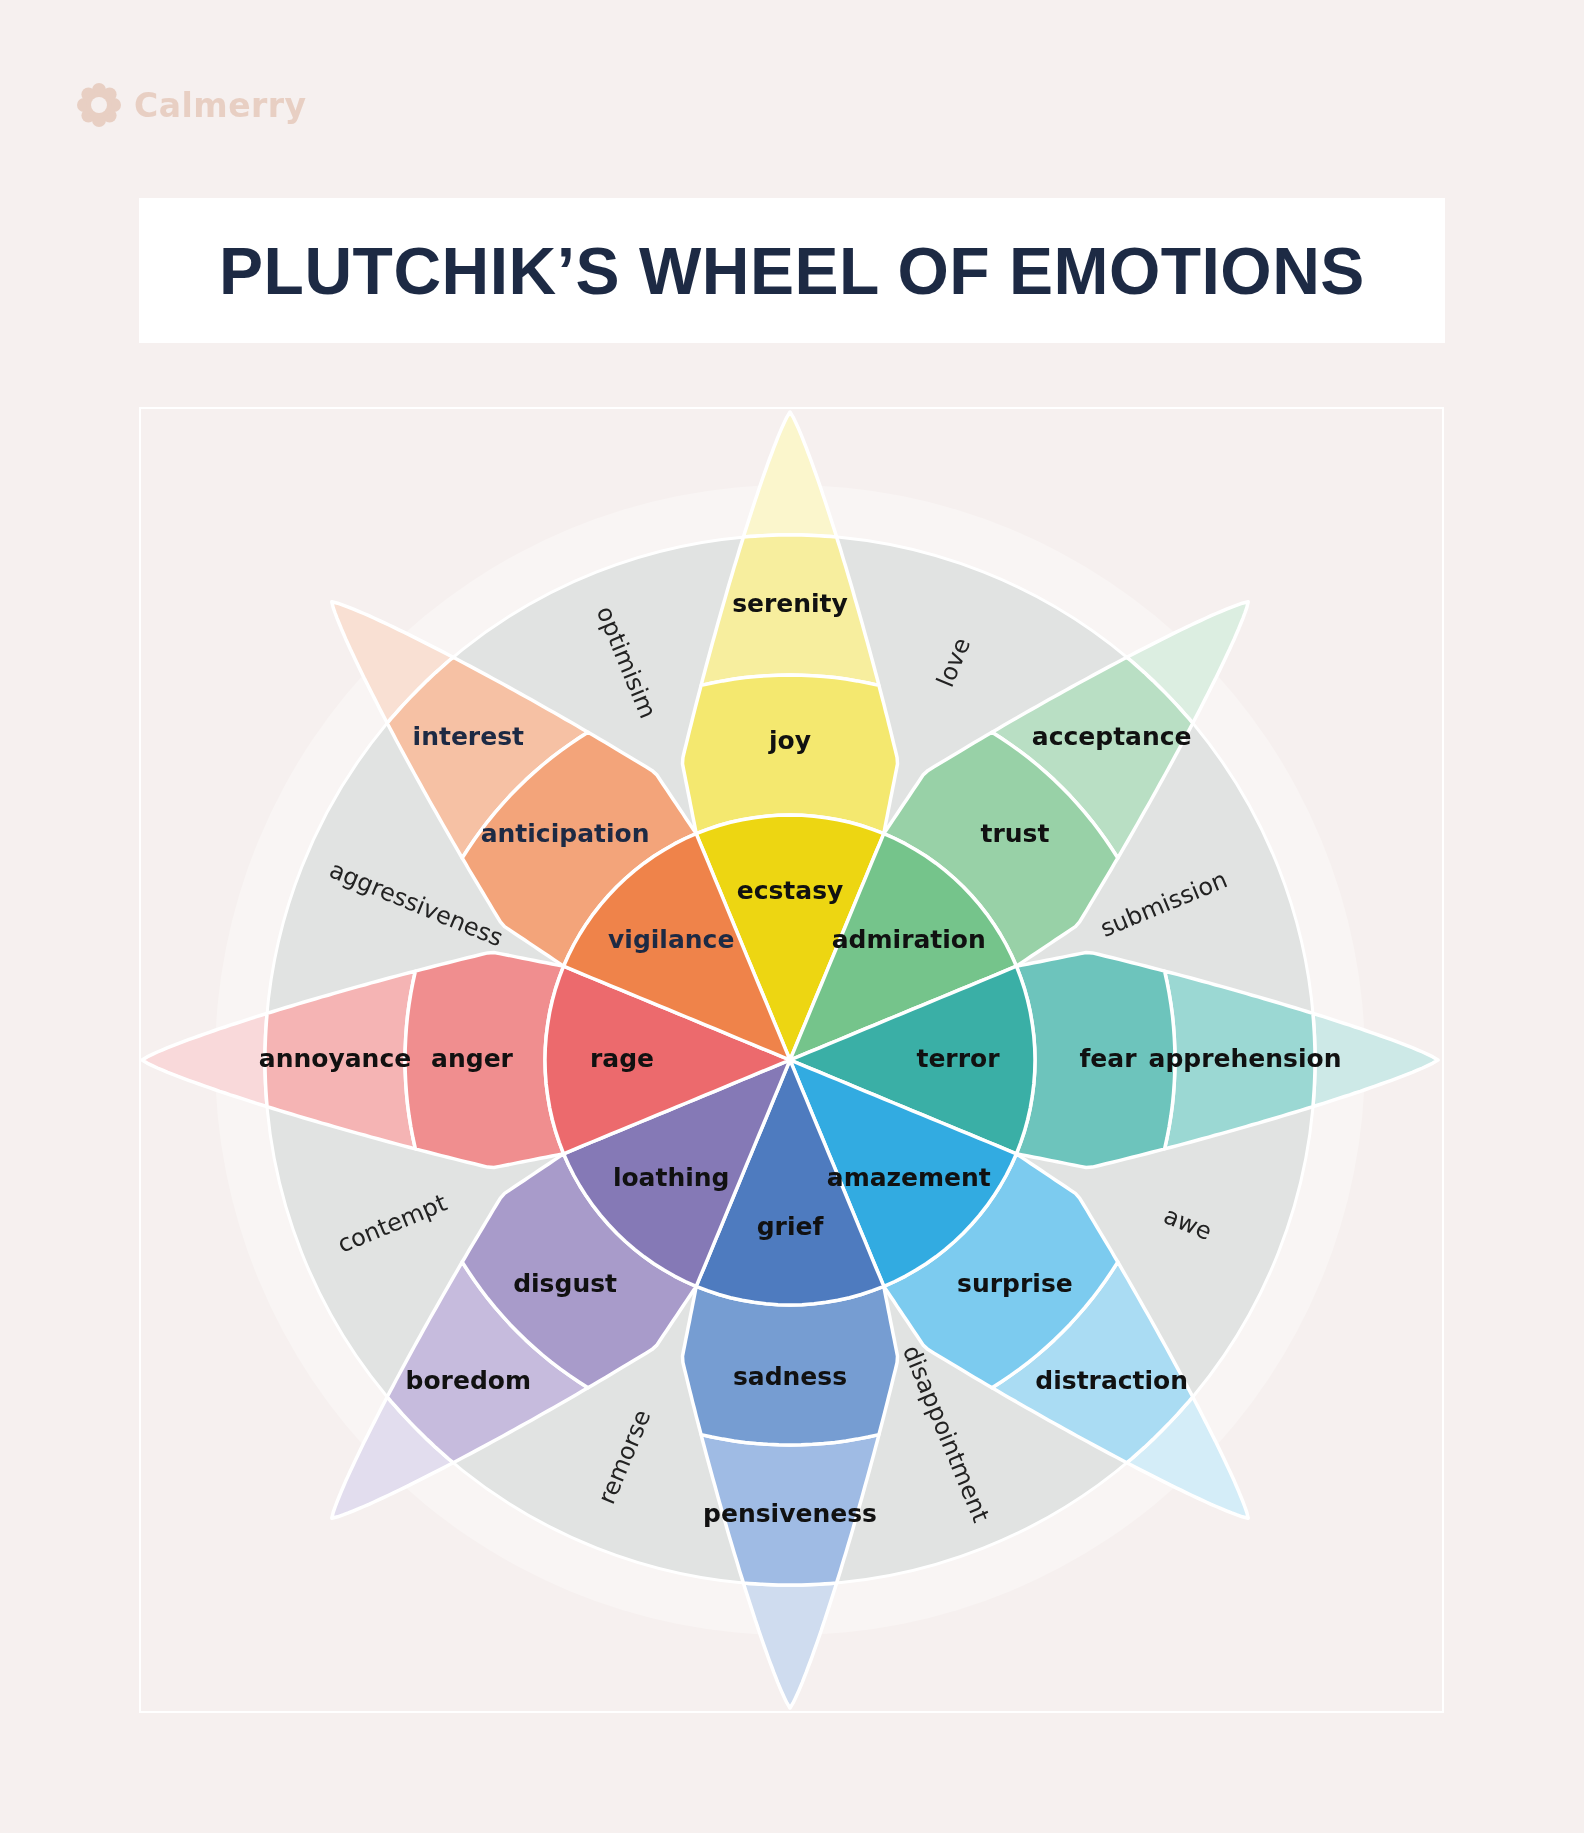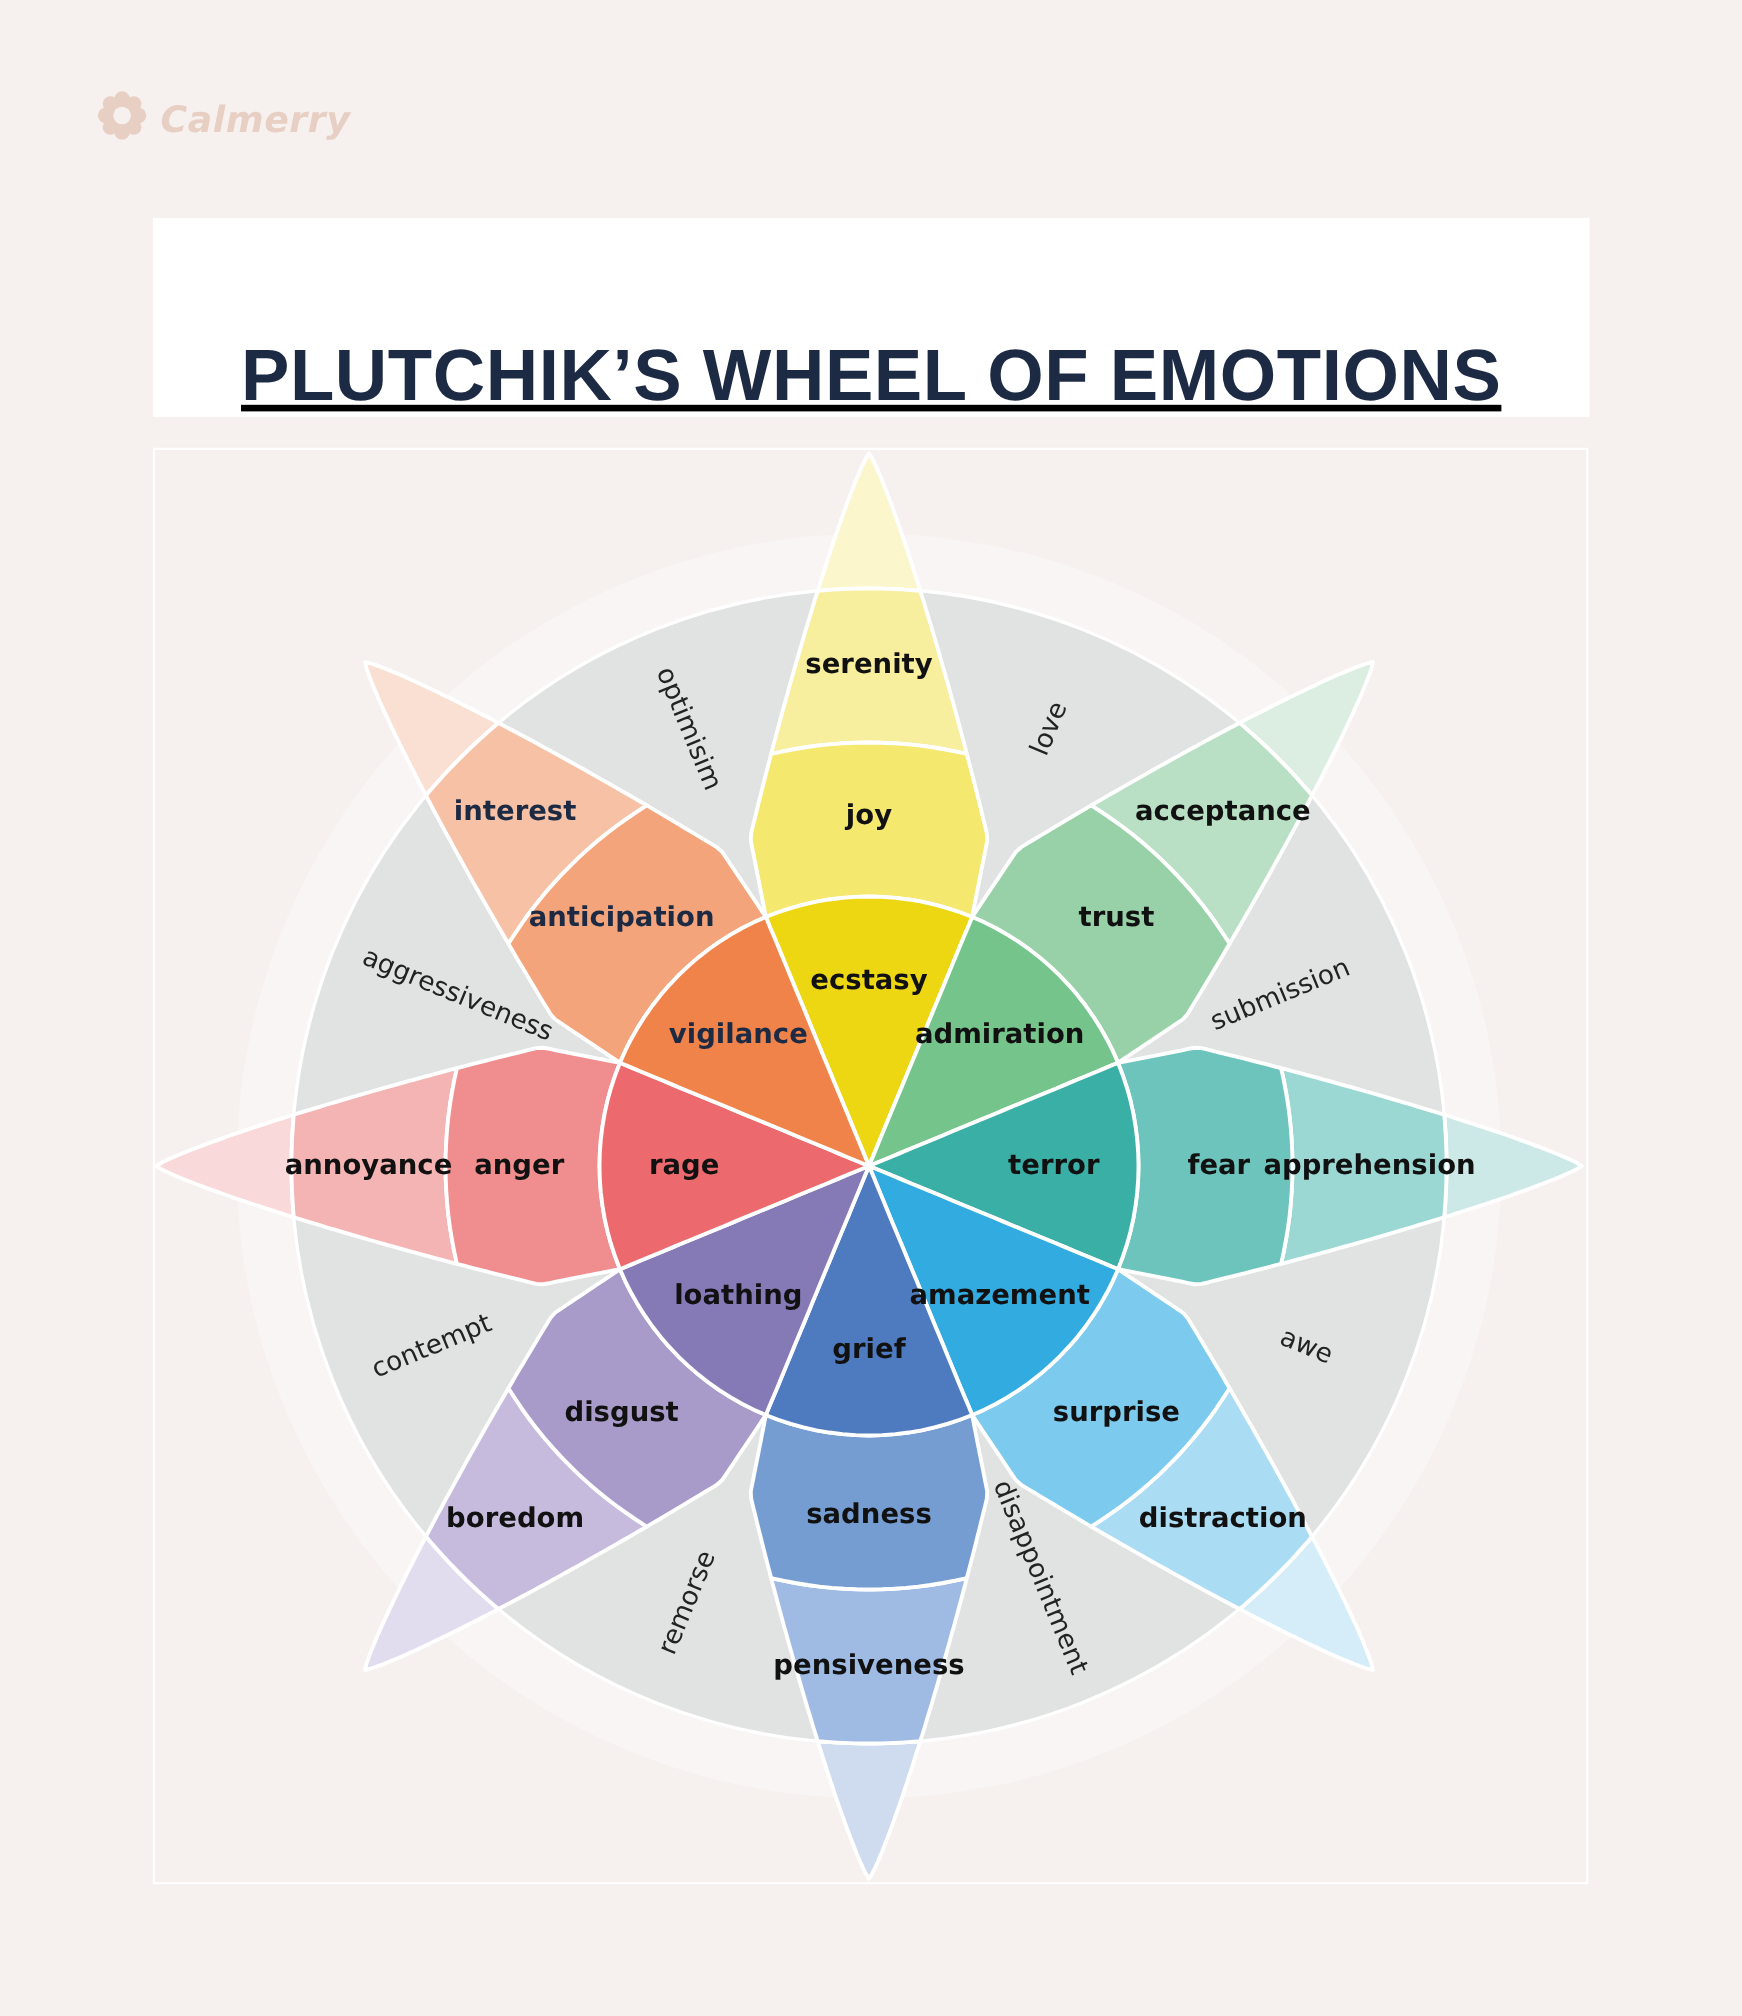--- a/index.html
+++ b/index.html
@@ -4,32 +4,32 @@
 <style>
   html, body { margin: 0; padding: 0; }
   body {
     width: 1584px; height: 1833px;
     background: #f6f0ef;
     position: relative;
     overflow: hidden;
     font-family: "Liberation Sans", sans-serif;
   }
   .brand {
-    position: absolute; left: 88px; top: 82px;
-    display: flex; align-items: flex-end; gap: 12px; font-style: italic;
+    position: absolute; left: 76px; top: 82px;
+    display: flex; align-items: center; gap: 12px;
   }
   .brand-name {
     font-family: "DejaVu Sans", sans-serif;
     font-weight: bold; font-size: 33px; color: #e8cfc3;
     letter-spacing: 0.5px;
   }
   .title-card {
     position: absolute; left: 139px; top: 198px;
-    width: 1306px; height: 181px; background: #ffffff;
-    display: flex; align-items: flex-end; justify-content: center; text-decoration: underline;
+    width: 1306px; height: 145px; background: #ffffff;
+    display: flex; align-items: center; justify-content: center;
   }
   .title-text {
     font-family: "Liberation Sans", sans-serif;
     font-weight: bold; font-size: 66px; color: #1d2a44;
     letter-spacing: 0.5px;
   }
   .frame {
     position: absolute; left: 139px; top: 407px;
     width: 1305px; height: 1306px;
     border: 2px solid #ffffff; box-sizing: border-box;

